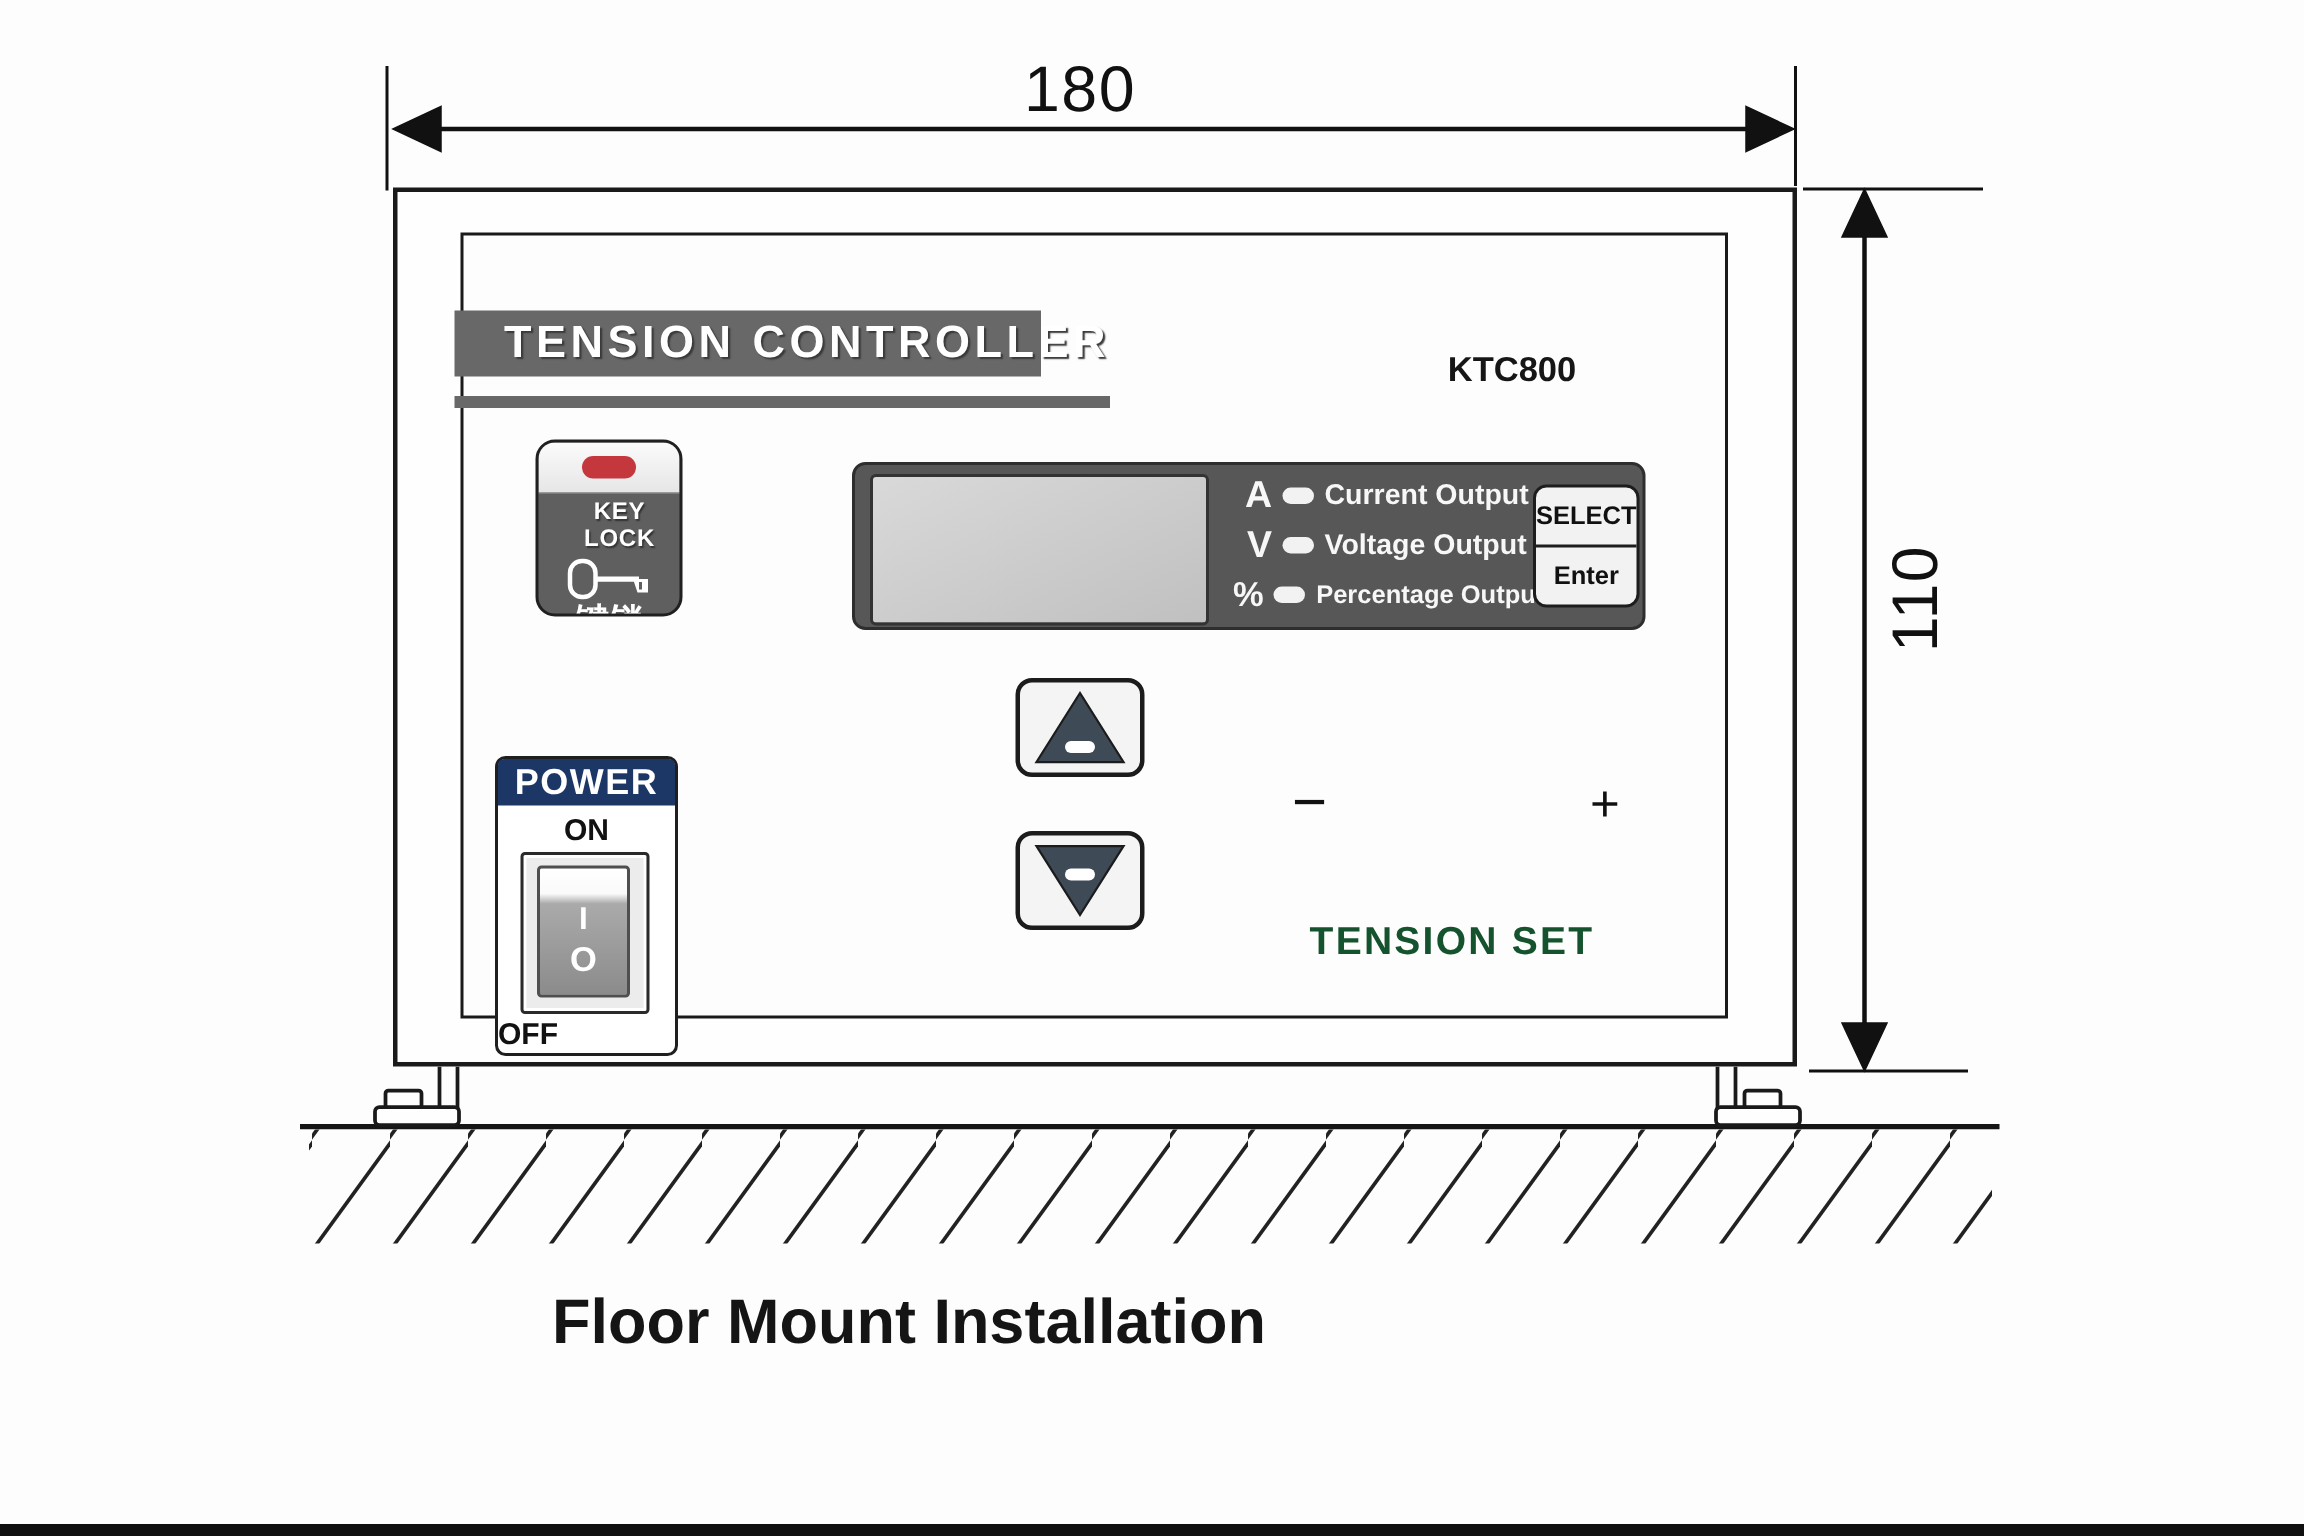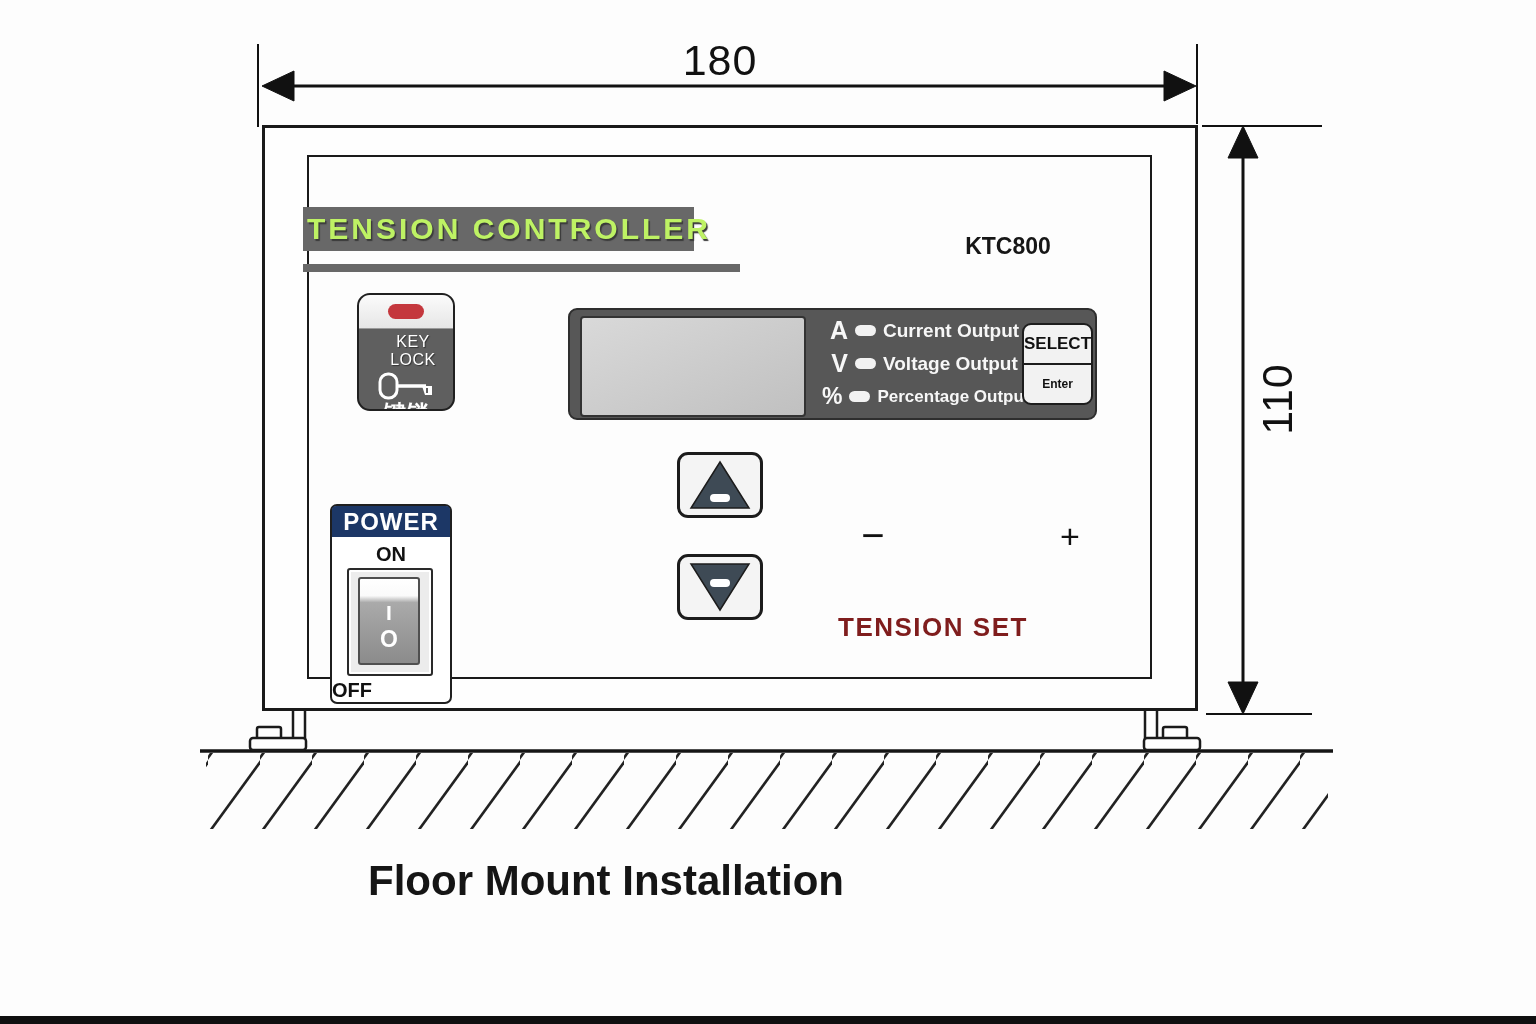--- a/index.html
+++ b/index.html
@@ -24,22 +24,22 @@
     border:3px solid #1a1a1a;box-sizing:border-box;background:#fefefe;
   }
   .inner-panel{
     position:absolute;left:307px;top:155px;width:845px;height:524px;
     border:2.5px solid #1a1a1a;box-sizing:border-box;background:#fdfdfd;
   }
 
   
   .title-bar{
     position:absolute;left:303px;top:207px;width:391px;height:44px;
-    background:#686868;color:#bef264;font-size:30px;font-weight:bold;
-    letter-spacing:3px;line-height:44px;padding-left:4px;box-sizing:border-box;
+    background:#686868;color:#ffffff;font-size:30px;font-weight:bold;
+    letter-spacing:3px;line-height:44px;padding-left:33px;box-sizing:border-box;
     text-shadow:1.5px 1.5px 1px #3a3a3a;white-space:nowrap;
   }
   .title-underline{
     position:absolute;left:303px;top:264px;width:437px;height:8px;background:#686868;
   }
   .model-label{
     position:absolute;left:950px;top:233px;width:116px;text-align:center;
     font-size:23px;font-weight:600;color:#161616;
   }
 
@@ -48,21 +48,21 @@
     position:absolute;left:357px;top:293px;width:98px;height:118px;
     border:2.5px solid #202020;border-radius:13px;box-sizing:border-box;
     background:#5f5f5f;overflow:hidden;
   }
   .keylock-top{
     height:33px;background:linear-gradient(#fbfbfb,#e6e6e6);
     border-bottom:1px solid #9a9a9a;display:flex;justify-content:center;align-items:center;
   }
   .keylock-led{width:36px;height:15px;border-radius:8px;background:#c4373d;}
   .keylock-label{
-    text-align:center;color:#fff;font-size:16px;font-weight:normal;
+    text-align:center;color:#fff;font-size:16px;font-weight:bold;
     letter-spacing:0.5px;margin-top:4px;text-shadow:1px 1px 1px #333;padding-left:14px;
   }
   .keylock-keyicon{display:block;margin:3px auto 0 auto;}
   .keylock-cn{
     text-align:center;color:#fff;font-size:23px;font-weight:bold;line-height:26px;
   }
 
   
   .display-panel{
     position:absolute;left:568px;top:308px;width:529px;height:112px;
@@ -85,21 +85,21 @@
   .sel-block{
     position:absolute;left:452px;top:13px;width:71px;height:82px;
     background:#f2f2f2;border:2px solid #1d1d1d;border-radius:9px;box-sizing:border-box;
     display:flex;flex-direction:column;
   }
   .sel-cell{
     flex:1;display:flex;align-items:center;justify-content:center;
     color:#111;font-weight:600;
   }
   .sel-cell.top{border-bottom:2px solid #1d1d1d;font-size:17px;}
-  .sel-cell.bottom{font-size:12px;}
+  .sel-cell.bottom{font-size:17px;}
 
   
   .power{
     position:absolute;left:330px;top:464px;width:122px;height:200px;
     background:#ffffff;border:2.5px solid #1f1f1f;border-radius:7px;box-sizing:border-box;margin-top:40px;
   }
   .power-header{
     position:absolute;left:0;top:0;width:100%;height:31px;background:#1c3766;
     color:#fff;font-size:24px;font-weight:bold;text-align:center;line-height:31px;
     border-radius:4px 4px 0 0;letter-spacing:1px;
@@ -127,22 +127,22 @@
     display:flex;align-items:center;justify-content:center;
   }
   .arrow-btn.up{left:677px;top:452px;}
   .arrow-btn.down{left:677px;top:554px;}
 
   
   .knob-sign{position:absolute;text-align:center;color:#111;}
   .knob-minus{left:855px;top:513px;width:36px;font-size:40px;font-weight:400;}
   .knob-plus{left:1052px;top:517px;width:36px;font-size:34px;font-weight:400;}
   .knob-label{
-    position:absolute;left:838px;top:612px;width:260px;text-align:left;
-    font-size:26px;font-weight:bold;letter-spacing:1.5px;color:#7f1d1d;
+    position:absolute;left:838px;top:612px;width:260px;text-align:center;
+    font-size:26px;font-weight:bold;letter-spacing:1.5px;color:#14532d;
   }
 
   .caption{
     position:absolute;left:368px;top:857px;width:728px;
     font-size:42px;font-weight:700;color:#151515;
   }
   .bottom-strip{position:absolute;left:0;top:1016px;width:1536px;height:8px;background:#101010;}
 </style>
 </head>
 <body>

